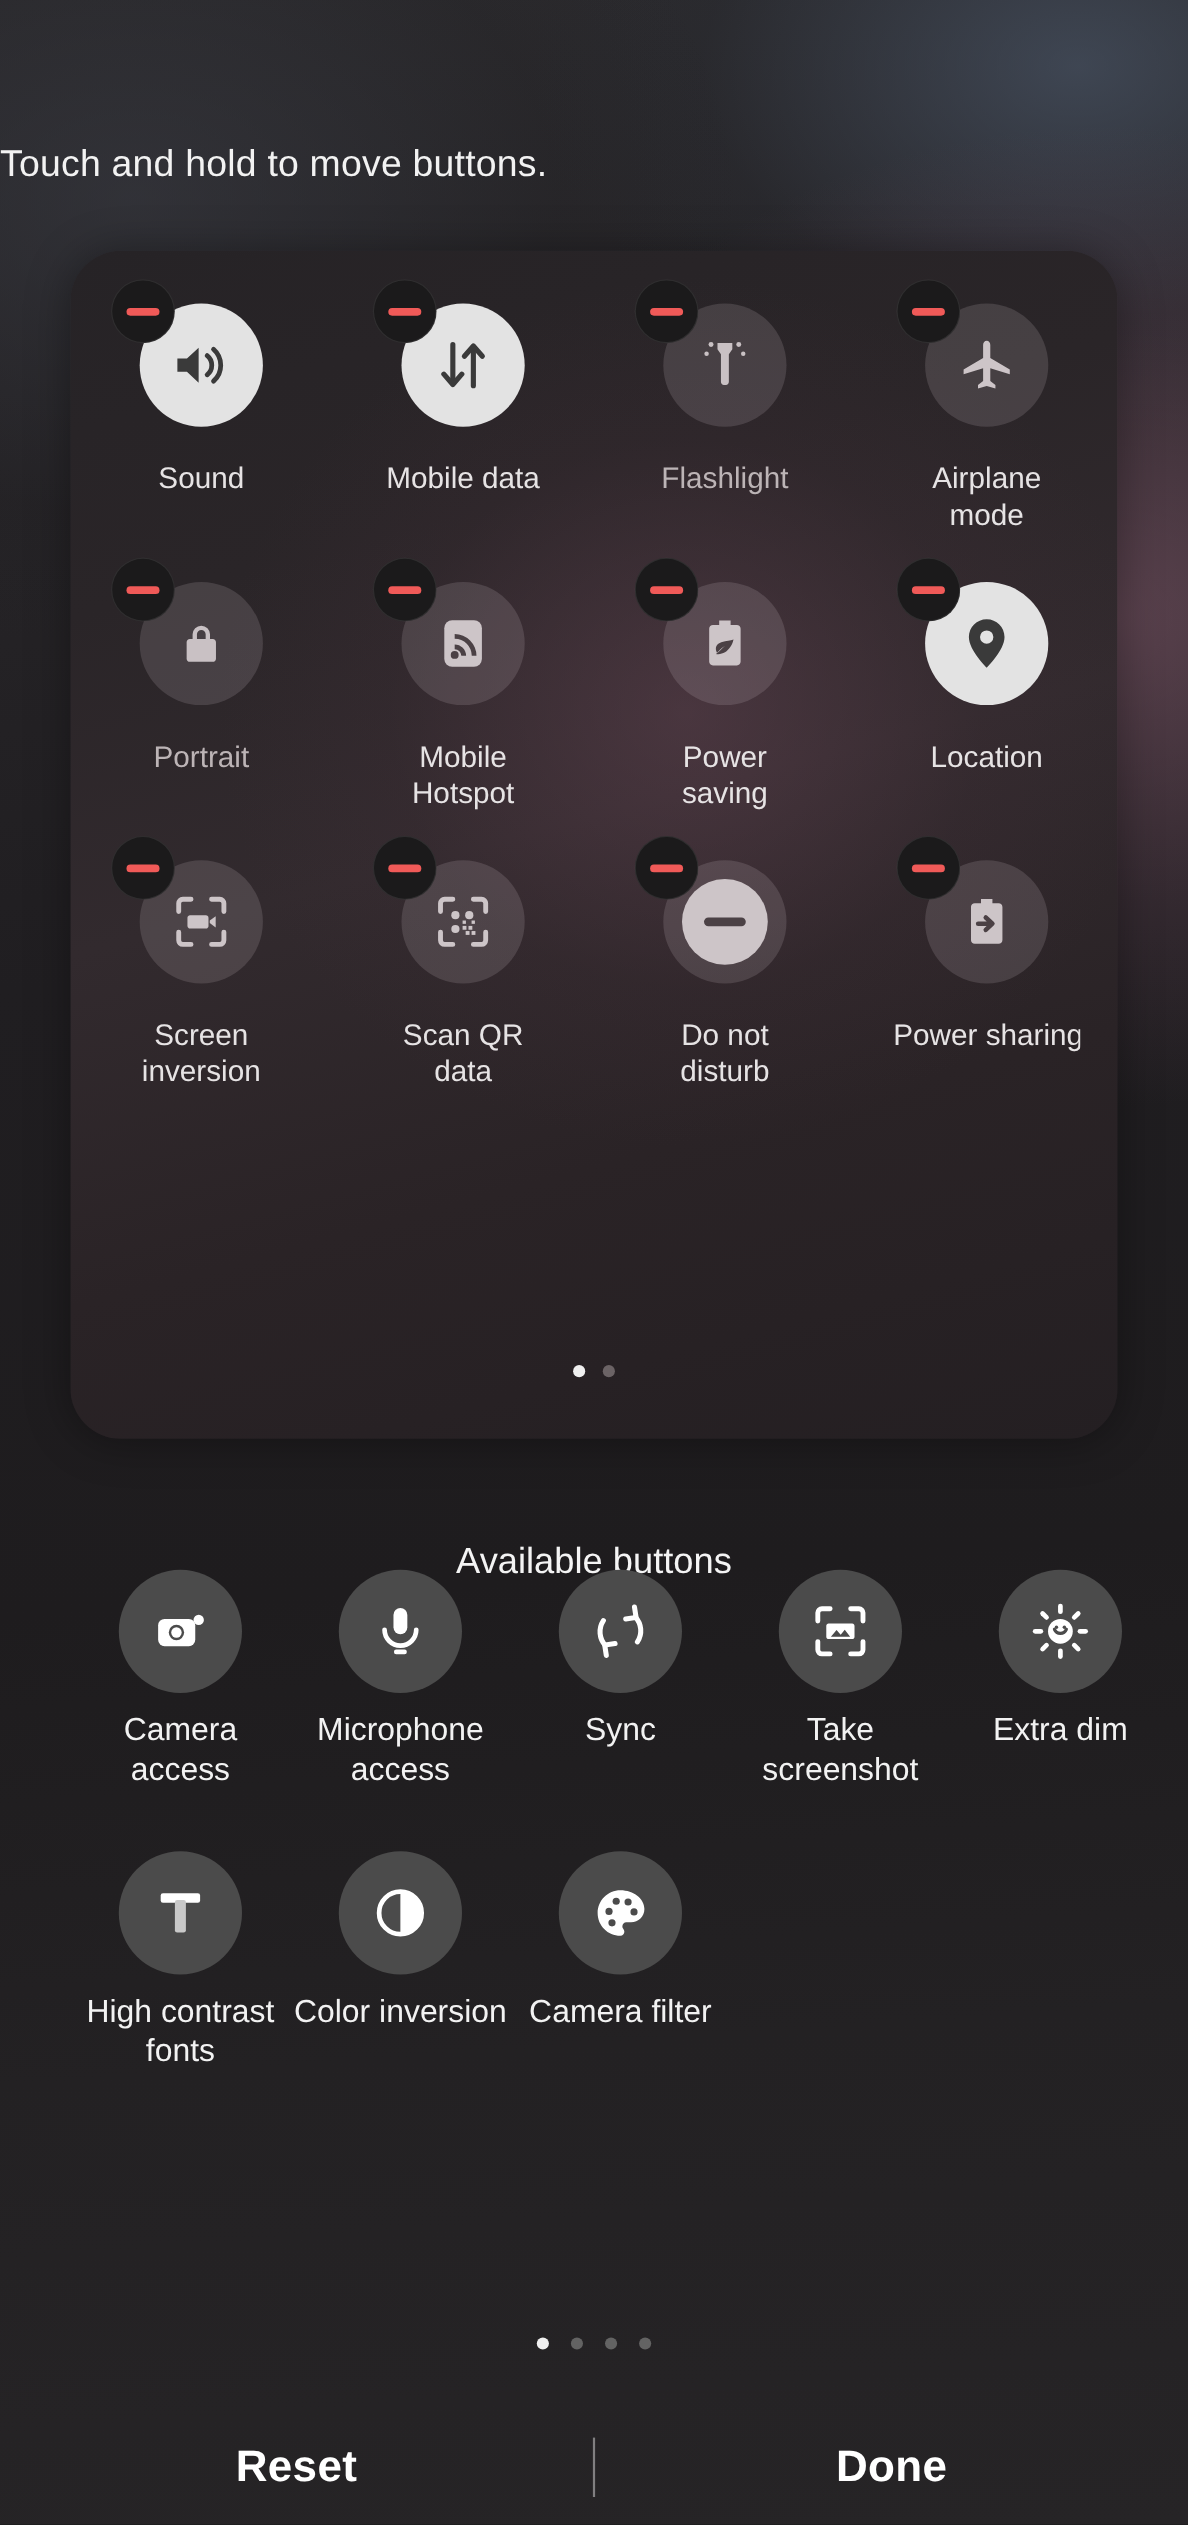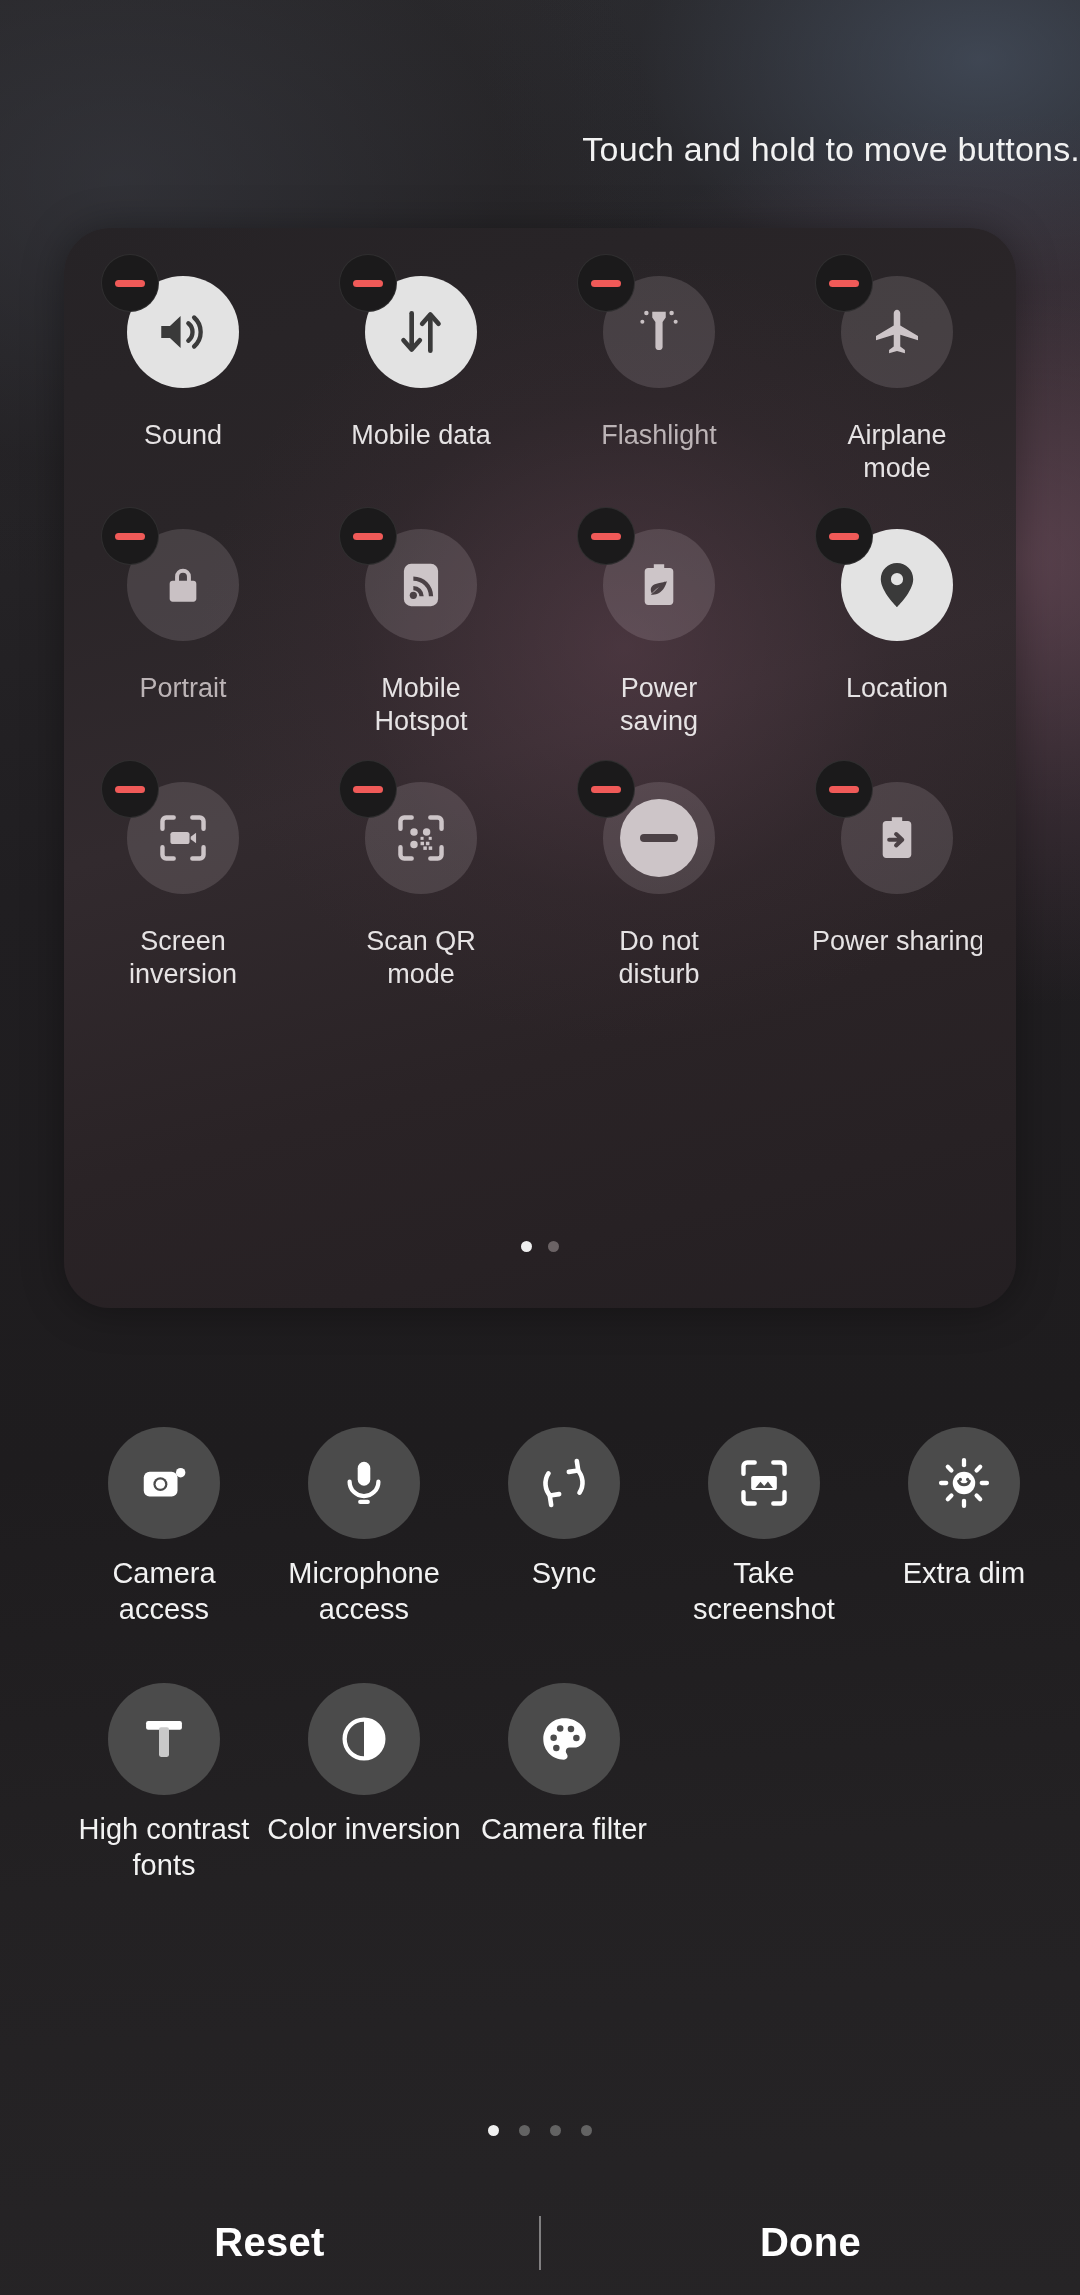--- a/index.html
+++ b/index.html
@@ -13,21 +13,21 @@
     position:relative; width:1080px; height:2295px;
     background:
       radial-gradient(ellipse 780px 620px at 1010px 560px, rgba(140,95,115,0.52) 0%, rgba(120,80,100,0.22) 42%, rgba(0,0,0,0) 72%),
       radial-gradient(ellipse 700px 520px at 120px 180px, rgba(56,58,66,0.55) 0%, rgba(30,30,34,0.15) 55%, rgba(0,0,0,0) 80%),
       radial-gradient(ellipse 620px 420px at 980px 60px, rgba(74,86,104,0.65) 0%, rgba(40,46,56,0.2) 55%, rgba(0,0,0,0) 80%),
       linear-gradient(176deg,#2b2a2d 0%,#262427 18%,#201e21 38%,#1e1c1e 62%,#232123 80%,#262426 100%);
   }
   
   .hdr{
     position:absolute; top:130px; left:0; width:1080px;
-    text-align:right; color:#f2f2f2; font-size:34px; letter-spacing:.2px;
+    text-align:left; color:#f2f2f2; font-size:34px; letter-spacing:.2px;
   }
   
   .panel{
     position:absolute; left:64px; top:228px; width:952px; height:1080px;
     border-radius:46px;
     background:
       radial-gradient(ellipse 560px 520px at 560px 420px, rgba(108,72,88,0.42) 0%, rgba(70,48,58,0.18) 48%, rgba(0,0,0,0) 76%),
       linear-gradient(165deg,#262326 0%,#2a2528 25%,#322a2e 48%,#2a2326 72%,#241f22 100%);
     box-shadow:0 2px 40px rgba(0,0,0,.35);
     overflow:hidden;
@@ -279,21 +279,21 @@
                 <rect x="15.3" y="15.6" width="1.5" height="1.5"></rect>
                 <rect x="11.8" y="11.5" width="1.3" height="1.3"></rect>
                 <rect x="15.3" y="11.5" width="1.3" height="1.3"></rect>
               </g>
             </svg>
           </div>
           <div class="badge">
               <i></i>
             </div>
         </div>
-        <div class="lbl">Scan QR mode</div>
+        <div class="lbl">Scan QR data</div>
       </div>
 
       <div class="cell">
         <div class="tile">
           <div class="circ off">
             <div style="width:78px;height:78px;border-radius:50%;background:#cdc5c8;display:flex;align-items:center;justify-content:center;">
               <div style="width:38px;height:8px;border-radius:5px;background:#4b4145;"></div>
             </div>
           </div>
           <div class="badge">
@@ -319,20 +319,21 @@
       </div>
 
     </div>
 
     <div class="dots">
       <b class="act"></b>
       <b></b>
     </div>
   </div>
 
+  <div class="avail-title">Available buttons</div>
 
   <div class="agrid">
 
     <div class="cell">
       <div class="acirc">
         <svg width="54" height="54" viewBox="0 0 24 24" fill="#ffffff">
           <rect x="3" y="7" width="15" height="11" rx="2.6"></rect>
           <circle cx="10.4" cy="12.5" r="3.1" fill="#4b4b4b"></circle>
           <circle cx="10.4" cy="12.5" r="2.1" fill="#ffffff"></circle>
           <circle cx="19.4" cy="7.4" r="2.1"></circle>

